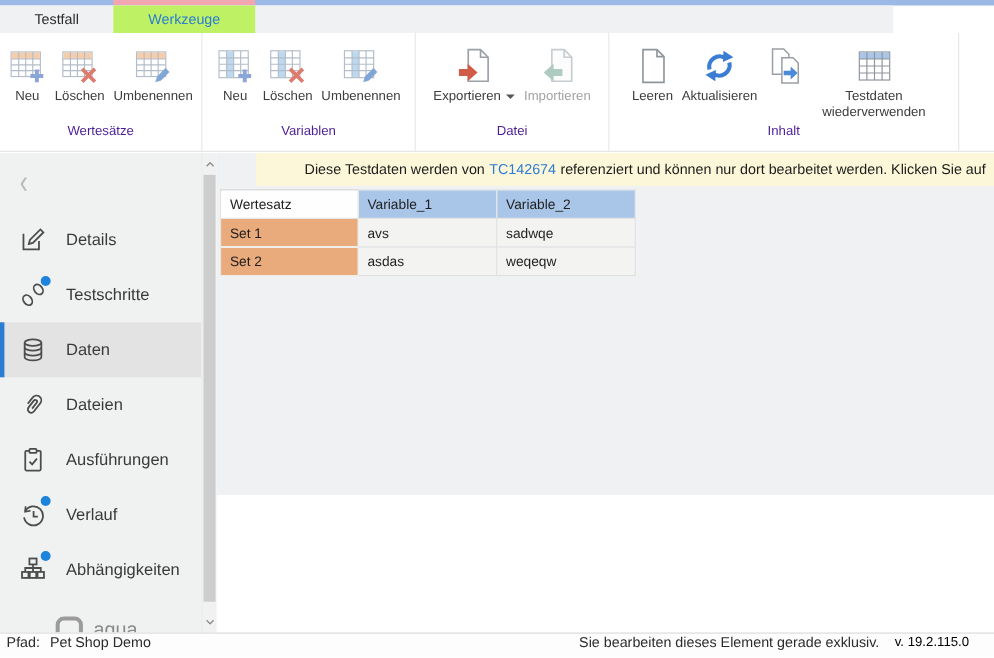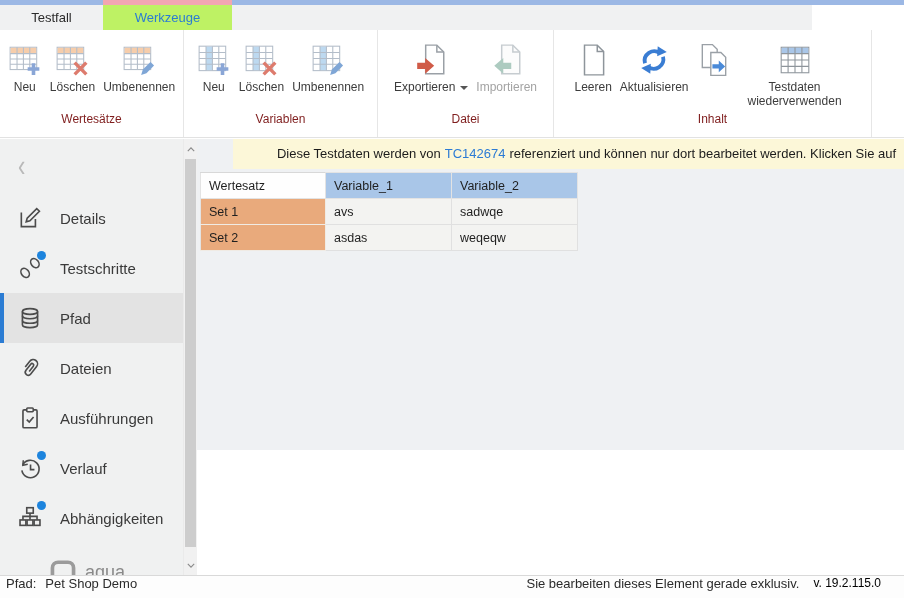--- a/index.html
+++ b/index.html
@@ -22,21 +22,21 @@
   .rgroup.g1 { width:184px; } .rgroup.g2 { width:194px; } .rgroup.g3 { width:176px; } .rgroup.g4 { width:318px; }
   .rgroup-buttons { flex:1; display:flex; align-items:flex-start; justify-content:center; padding-top:11px; }
   .rbtn { display:flex; flex-direction:column; align-items:center; padding:2px 4px; border-radius:2px; }
   .rbtn .icon32 { width:34px; height:34px; }
   .rbtn .rlabel { margin-top:3px; font-size:12px; color:#3c3c3c; white-space:nowrap; text-align:center; line-height:1.2; }
   .rbtn.two-line .rlabel { white-space:normal; }
   .rbtn.w80 .rlabel { width:80px; } .rbtn.w112 .rlabel { width:112px; }
   .rbtn.disabled .rlabel { color:#a3a3a3; }
   .caret { display:inline-block; width:0; height:0; border-left:4px solid transparent; border-right:4px solid transparent;
            border-top:4px solid #555; margin-left:5px; vertical-align:middle; }
-  .rgroup-label { height:22px; text-align:center; font-size:12px; color:#7f1d1d; padding-bottom:3px; }
+  .rgroup-label { height:22px; text-align:center; font-size:12px; color:#4c1d95; padding-bottom:3px; }
   
   .sidebar { position:absolute; top:139px; left:0; width:183px; height:436px; background:#f0f1f1; overflow:hidden; }
   .collapse-row { height:54px; display:flex; align-items:center; padding-left:18px; }
   .collapse-chevron { color:#b9b9b9; font-size:22px; line-height:1; transform:scaleY(1.4); }
   .side-item { height:50px; display:flex; align-items:center; padding-left:17px; gap:17px; font-size:15px;
                color:#3a3a3a; position:relative; box-sizing:border-box; cursor:default; }
   .side-item.active { background:#e3e3e3; border-left:4px solid #2b7cd3; padding-left:13px; }
   .side-ic { position:relative; width:26px; height:26px; flex:0 0 26px; }
   .side-ic svg { width:26px; height:26px; }
   .dot { position:absolute; top:-4px; right:-3px; width:9px; height:9px; border-radius:50%; background:#1d84dd; }
@@ -265,21 +265,21 @@
 
     <div class="side-item active">
       <span class="side-ic">
         <svg viewBox="0 0 24 24" fill="none" stroke="#4c4c4c" stroke-width="1.5">
             <ellipse cx="12" cy="6" rx="7" ry="2.7"></ellipse>
             <path d="M5 6 v12.2 c0 1.5 3.1 2.7 7 2.7 s7-1.2 7-2.7 V6"></path>
             <path d="M5 10 c0 1.5 3.1 2.7 7 2.7 s7-1.2 7-2.7"></path>
             <path d="M5 14.2 c0 1.5 3.1 2.7 7 2.7 s7-1.2 7-2.7"></path>
           </svg>
       </span>
-      <span>Pfad</span>
+      <span>Daten</span>
     </div>
 
     <div class="side-item">
       <span class="side-ic">
         <svg viewBox="0 0 24 24" fill="none" stroke="#4c4c4c" stroke-width="1.5">
             <path d="M8 14 V7.2 a4 4 0 0 1 8 0 V16 a2.8 2.8 0 0 1 -5.6 0 V8.8 a1.5 1.5 0 0 1 3 0 V15" transform="rotate(38 12 12)"></path>
           </svg>
       </span>
       <span>Dateien</span>
     </div>

